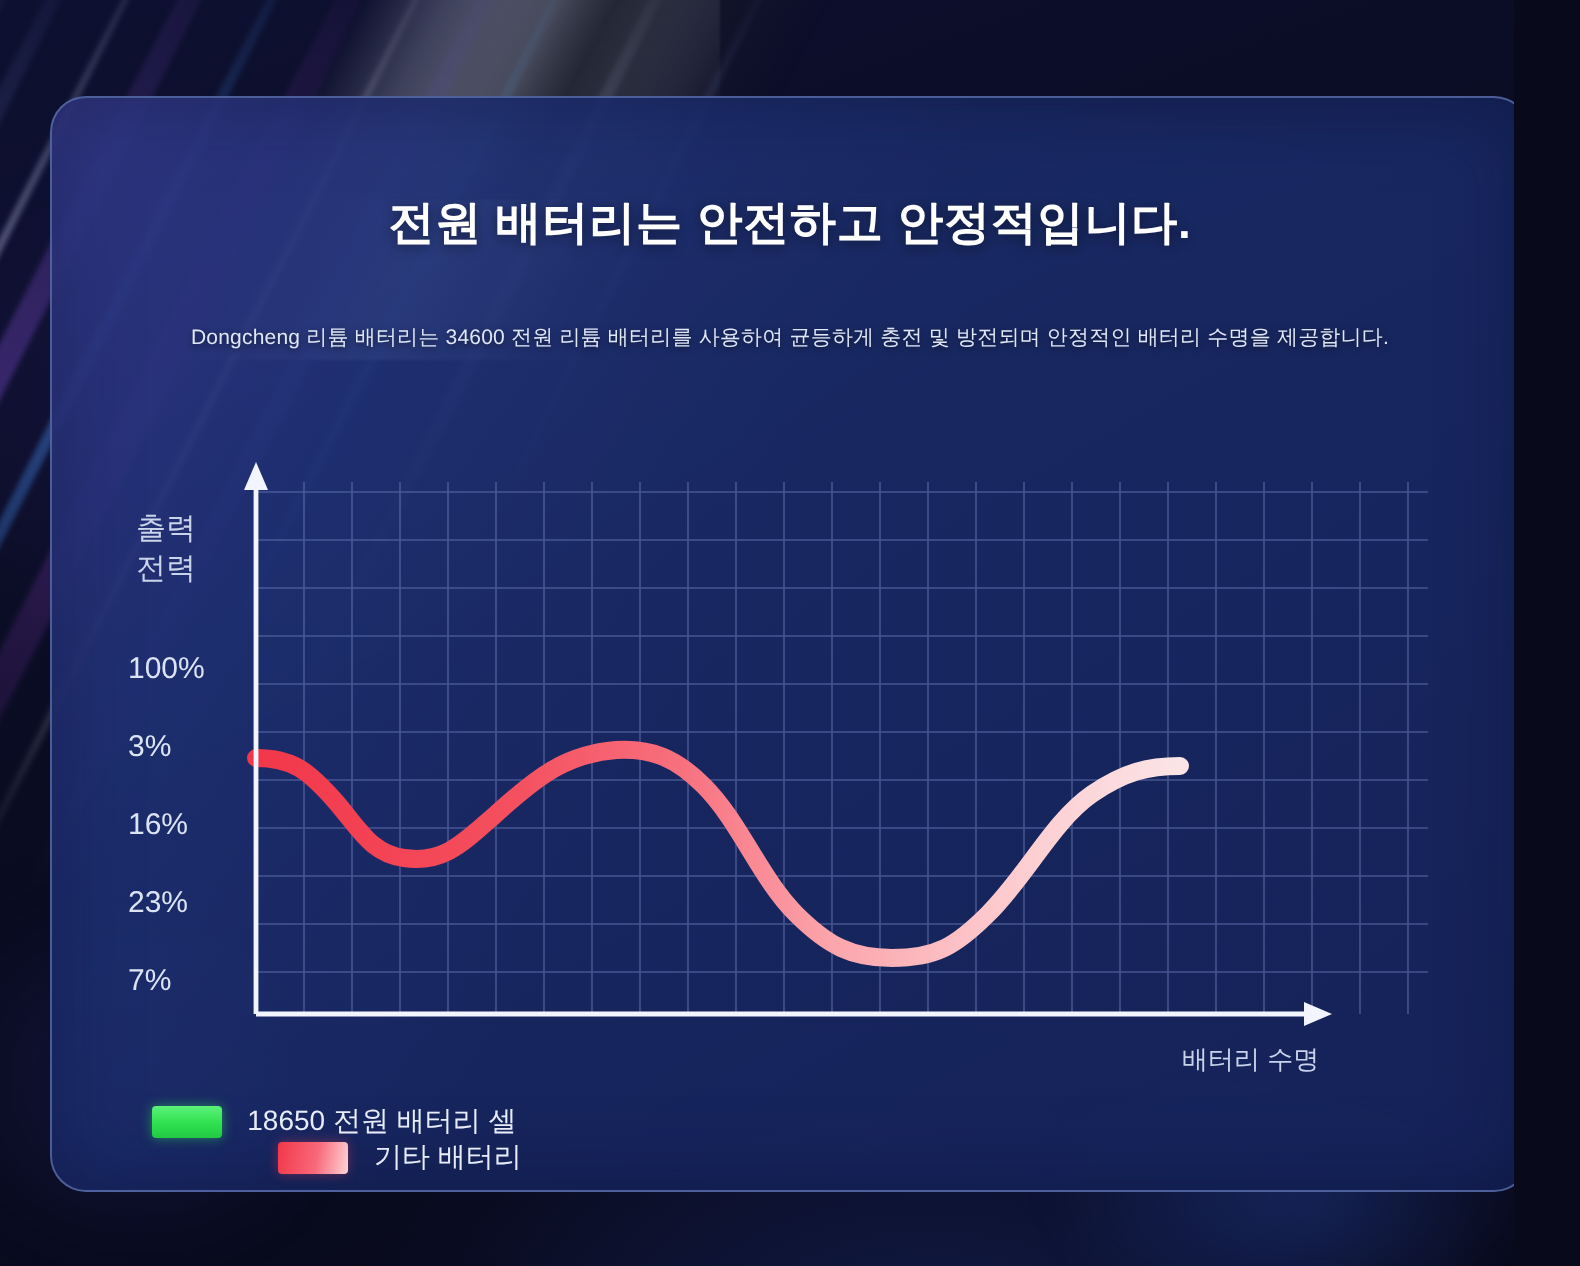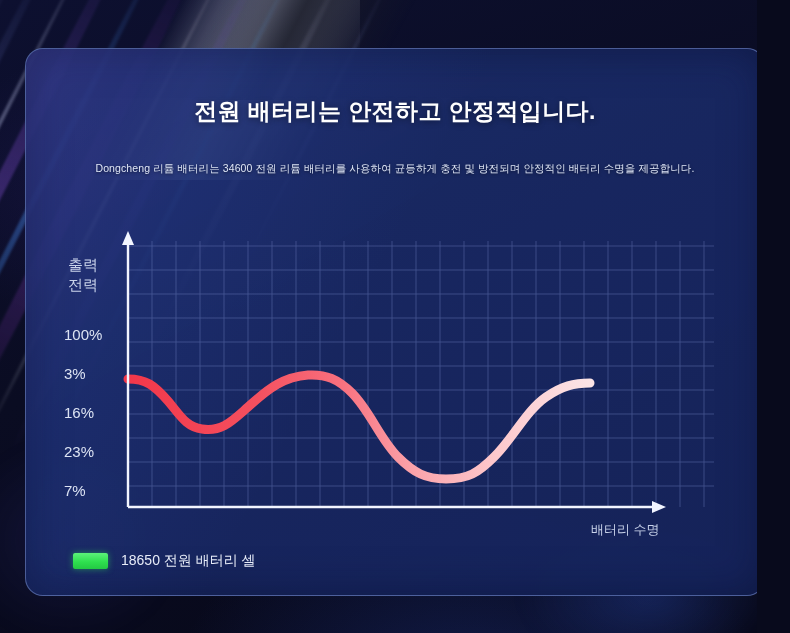--- a/index.html
+++ b/index.html
@@ -235,17 +235,21 @@
           <polygon points="102,182 96,196 108,196" stroke="none"></polygon>
           <polygon points="640,458 626,452 626,464" stroke="none"></polygon>
         </g>
       </svg>
 
       <div class="legend">
         <div class="legend-item">
           <div class="swatch green"></div>
           <div class="legend-label">18650 전원 배터리 셀</div>
         </div>
+        <div class="legend-item">
+          <div class="swatch red"></div>
+          <div class="legend-label">기타 배터리</div>
+        </div>
       </div>
 
     </div>
   </div>
 </div>
 
 </body></html>

